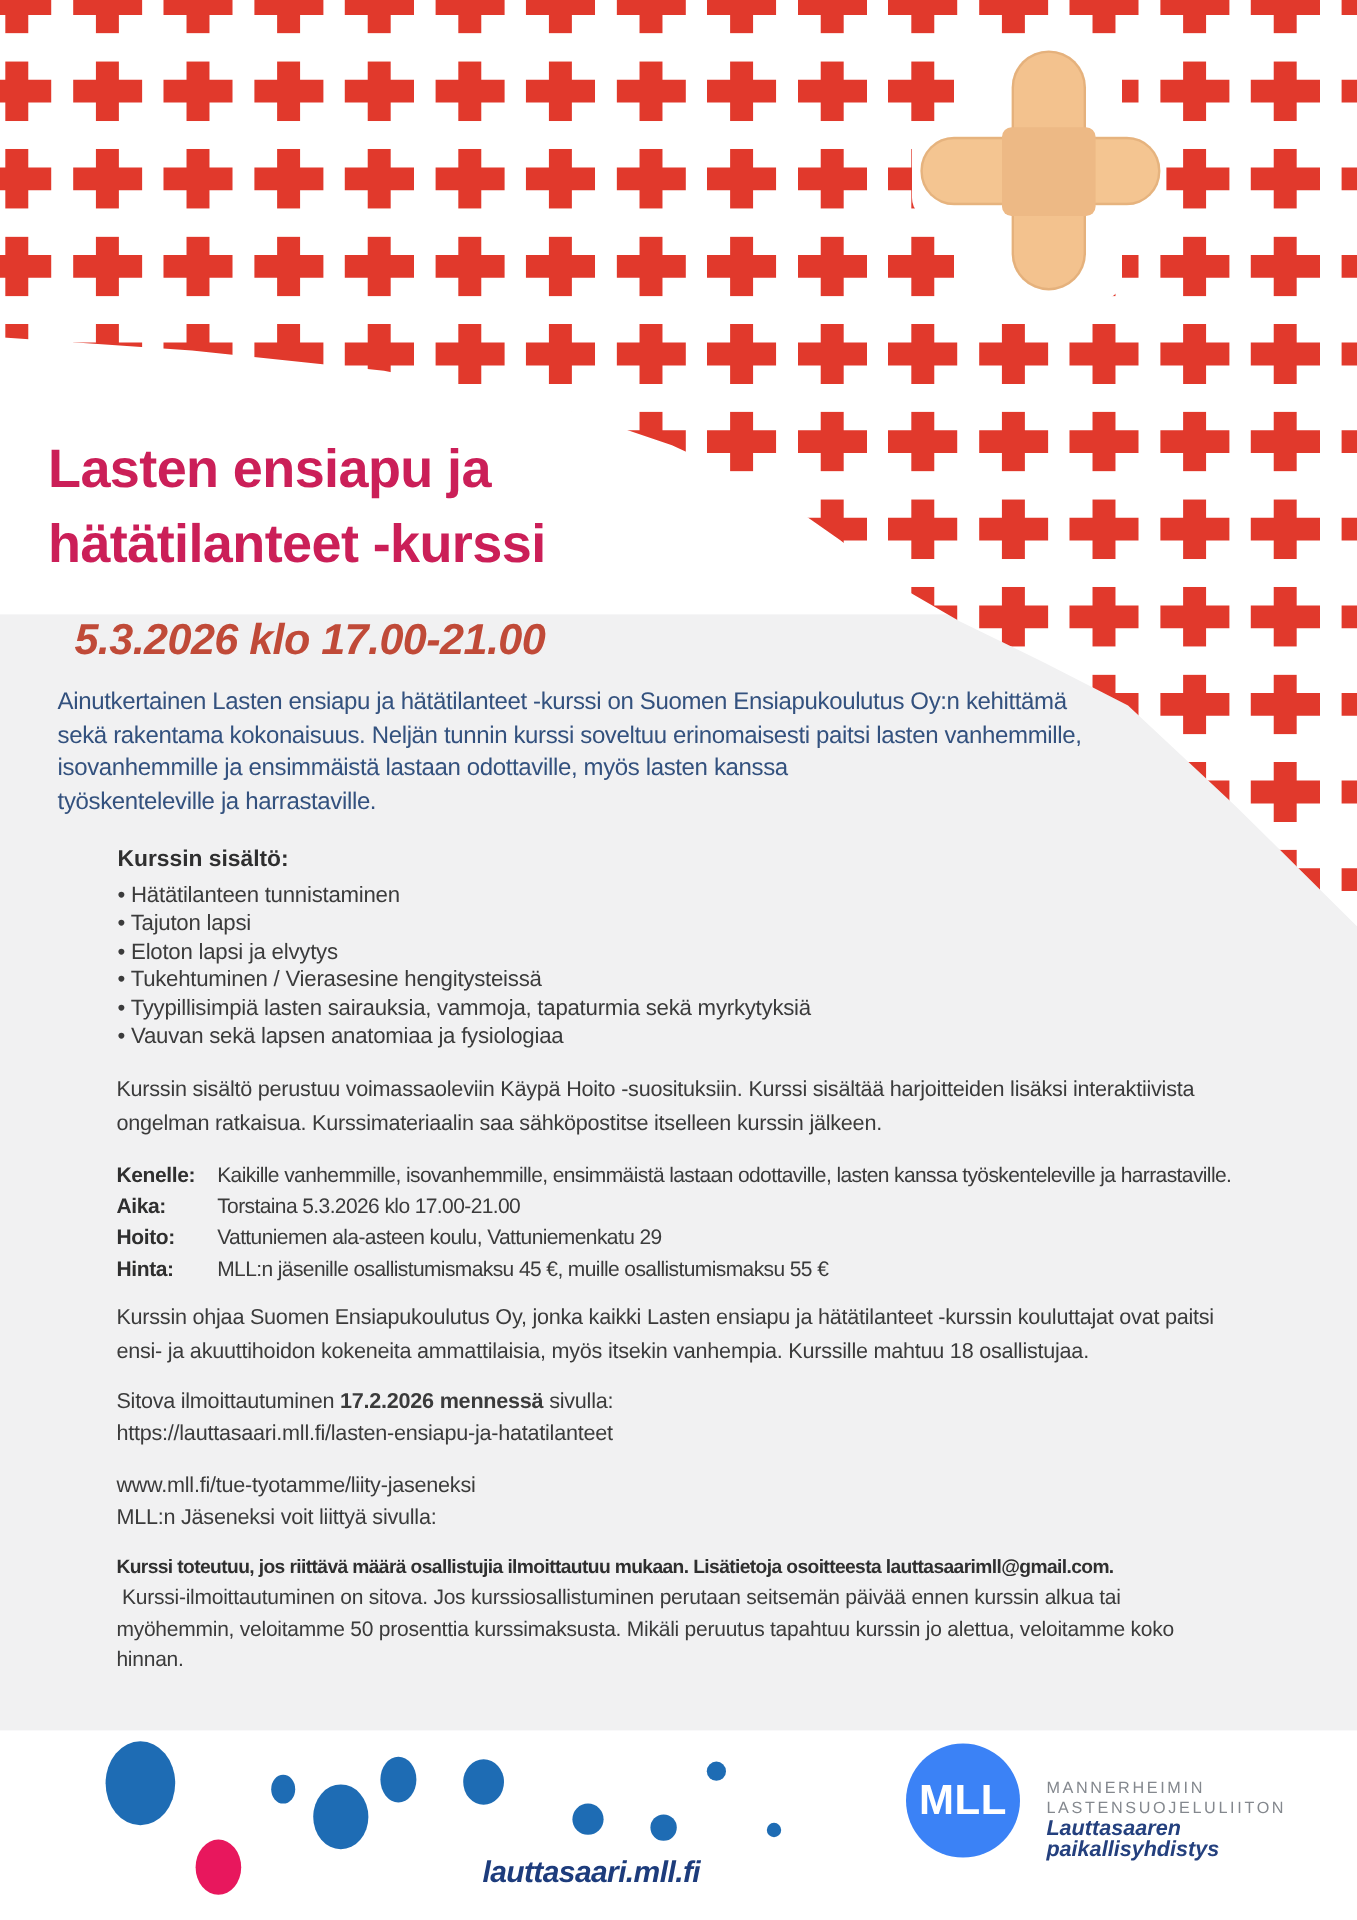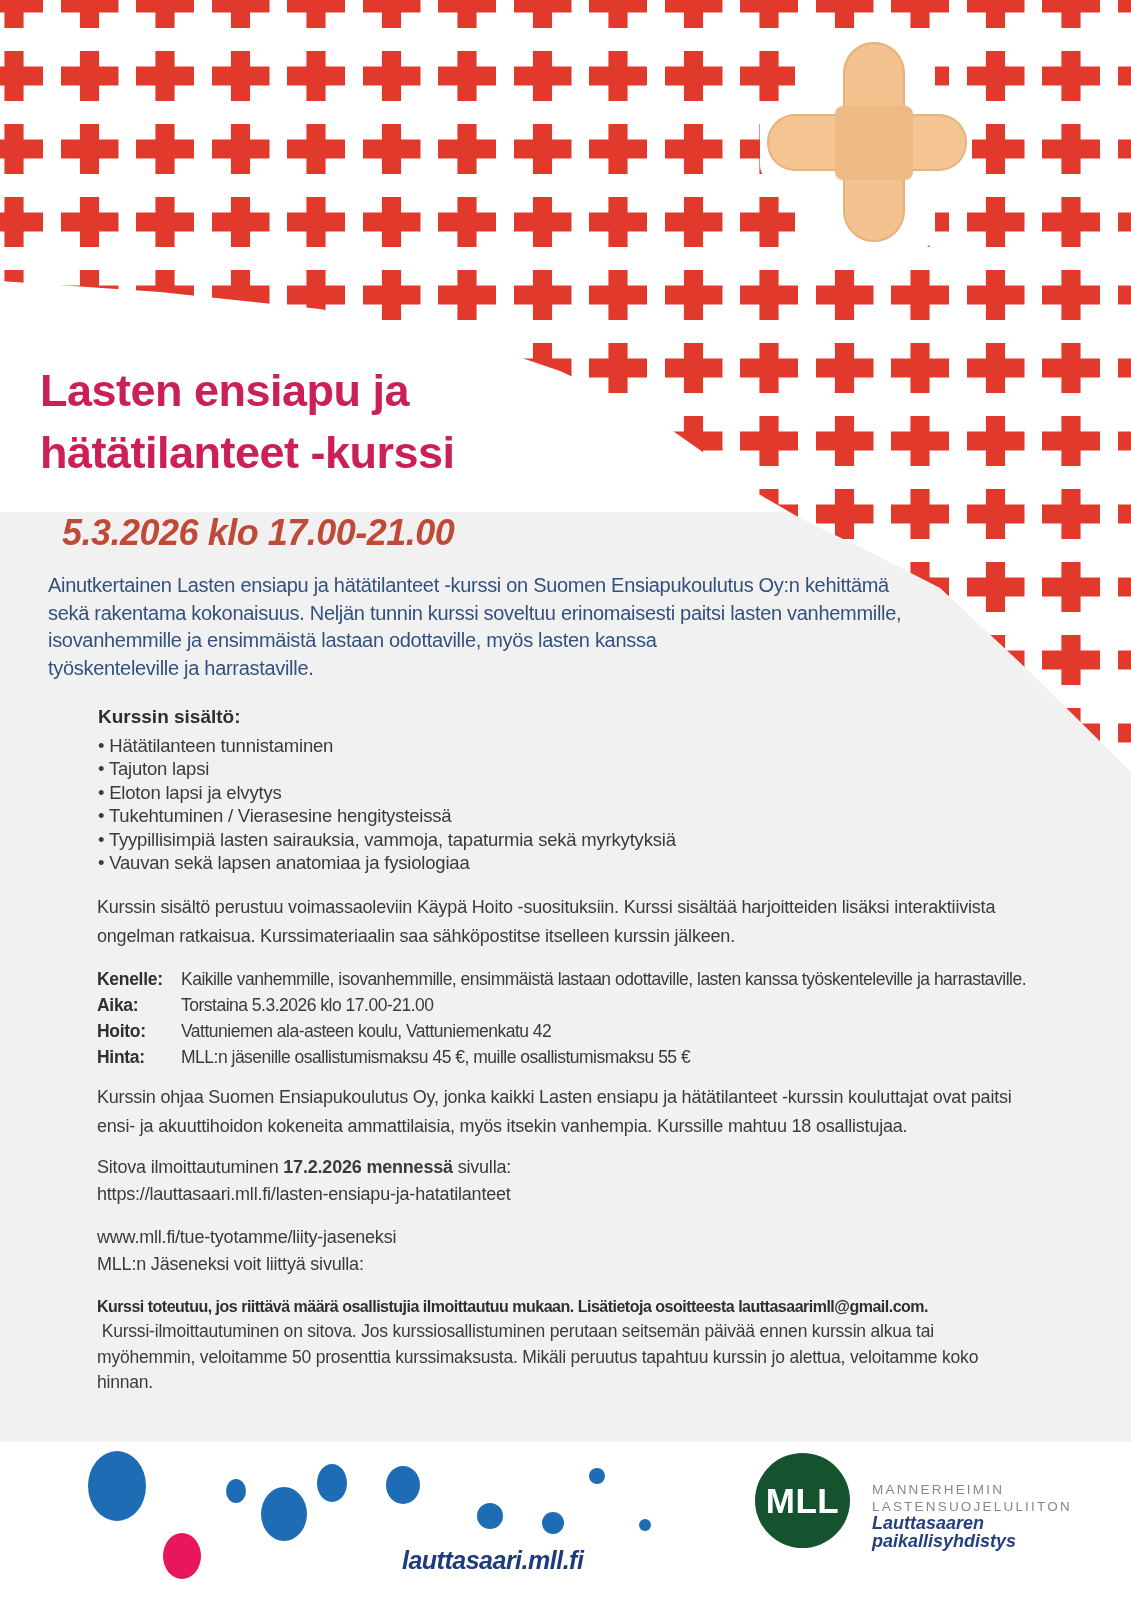--- a/index.html
+++ b/index.html
@@ -44,21 +44,21 @@
           letter-spacing:-0.2px;}
   .membership{position:absolute;left:97px;top:1224px;z-index:3;color:#3B3B3B;font-size:18px;line-height:26.5px;
               letter-spacing:-0.2px;}
   .terms{position:absolute;left:97px;top:1294px;z-index:3;color:#3B3B3B;}
   .terms-bold{font-weight:bold;color:#2F2F2F;font-size:16px;line-height:25.3px;letter-spacing:-0.5px;white-space:pre;}
   .terms-body{font-size:17.5px;line-height:25.3px;letter-spacing:-0.2px;white-space:pre;}
   
   .dot{position:absolute;border-radius:50%;z-index:3;}
   .site{position:absolute;left:402px;top:1546px;z-index:3;color:#1D3C7C;font-weight:bold;font-style:italic;
         font-size:25px;letter-spacing:-0.5px;}
-  .logo-circle{position:absolute;left:755px;top:1453px;width:95px;height:95px;border-radius:50%;background:#14532d;
+  .logo-circle{position:absolute;left:755px;top:1453px;width:95px;height:95px;border-radius:50%;background:#3b82f6;
                z-index:3;display:flex;align-items:center;justify-content:center;}
   .logo-circle .mono{color:#fff;font-weight:bold;font-size:35px;letter-spacing:0.5px;}
   .logo-text{position:absolute;left:872px;top:1481px;z-index:3;}
   .logo-org{color:#84888E;font-size:13.5px;letter-spacing:2.2px;line-height:17px;}
   .logo-local{color:#24407E;font-size:18px;font-weight:bold;font-style:italic;line-height:17.5px;}
 </style>
 </head>
 <body>
 
 <div class="page">
@@ -272,21 +272,21 @@
 
   <div class="basis">Kurssin sisältö perustuu voimassaoleviin Käypä Hoito -suosituksiin. Kurssi sisältää harjoitteiden lisäksi interaktiivista
 ongelman ratkaisua. Kurssimateriaalin saa sähköpostitse itselleen kurssin jälkeen.</div>
 
   <div class="details">
     <div class="lbl">Kenelle:</div>
     <div class="val">Kaikille vanhemmille, isovanhemmille, ensimmäistä lastaan odottaville, lasten kanssa työskenteleville ja harrastaville.</div>
     <div class="lbl">Aika:</div>
     <div class="val">Torstaina 5.3.2026 klo 17.00-21.00</div>
     <div class="lbl">Hoito:</div>
-    <div class="val">Vattuniemen ala-asteen koulu, Vattuniemenkatu 42</div>
+    <div class="val">Vattuniemen ala-asteen koulu, Vattuniemenkatu 29</div>
     <div class="lbl">Hinta:</div>
     <div class="val">MLL:n jäsenille osallistumismaksu 45 €, muille osallistumismaksu 55 €</div>
   </div>
 
   <div class="organizer">Kurssin ohjaa Suomen Ensiapukoulutus Oy, jonka kaikki Lasten ensiapu ja hätätilanteet -kurssin kouluttajat ovat paitsi
 ensi- ja akuuttihoidon kokeneita ammattilaisia, myös itsekin vanhempia. Kurssille mahtuu 18 osallistujaa.</div>
 
   <div class="signup">
     <div><span>Sitova ilmoittautuminen </span><strong>17.2.2026 mennessä</strong><span> sivulla:</span></div>
     <div>https://lauttasaari.mll.fi/lasten-ensiapu-ja-hatatilanteet</div>

